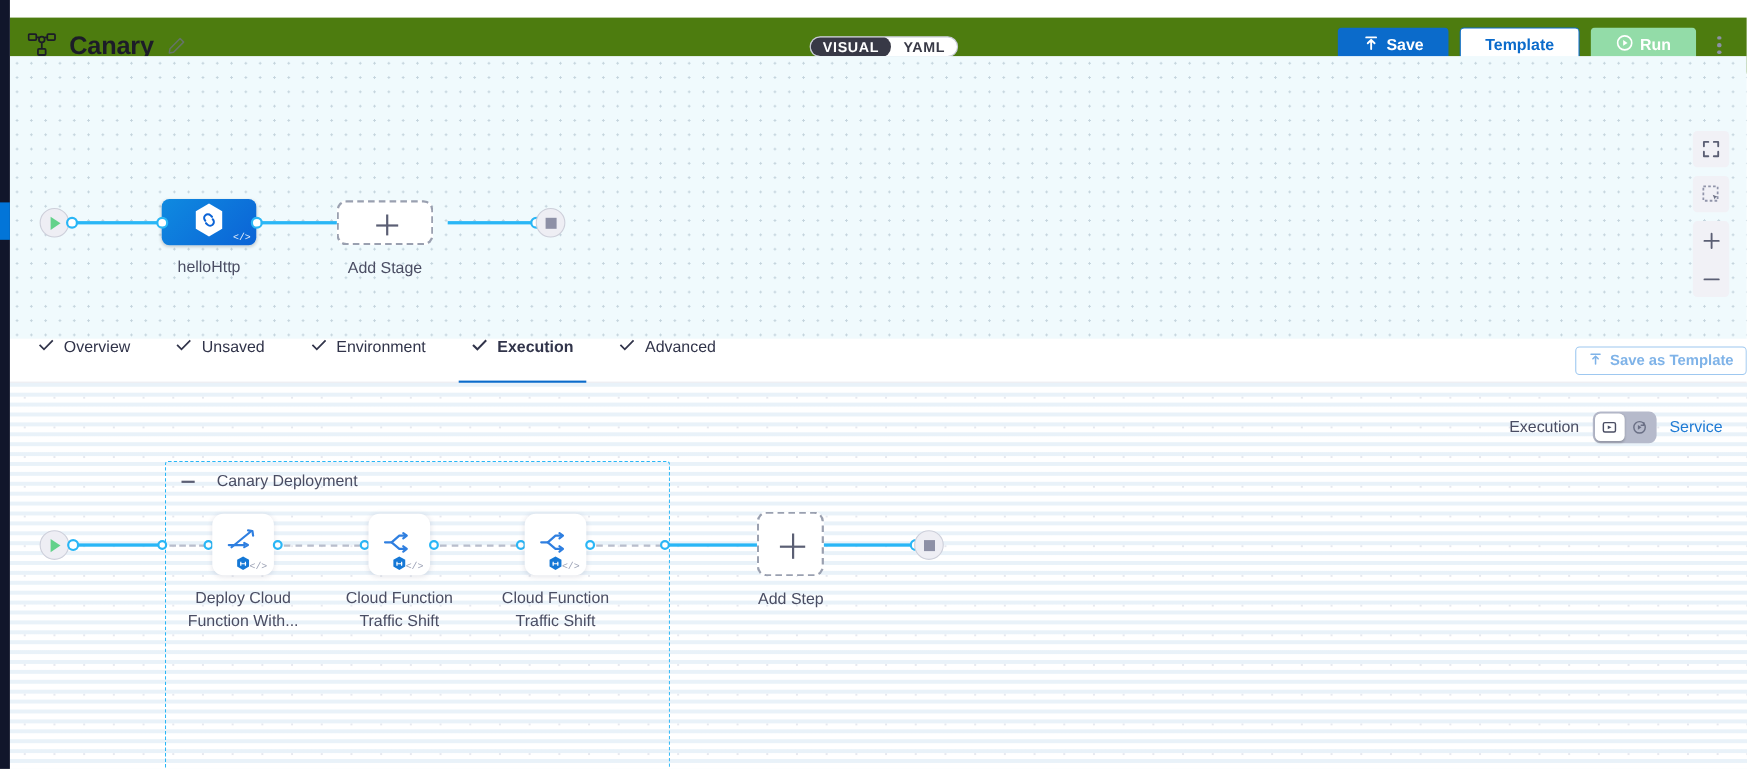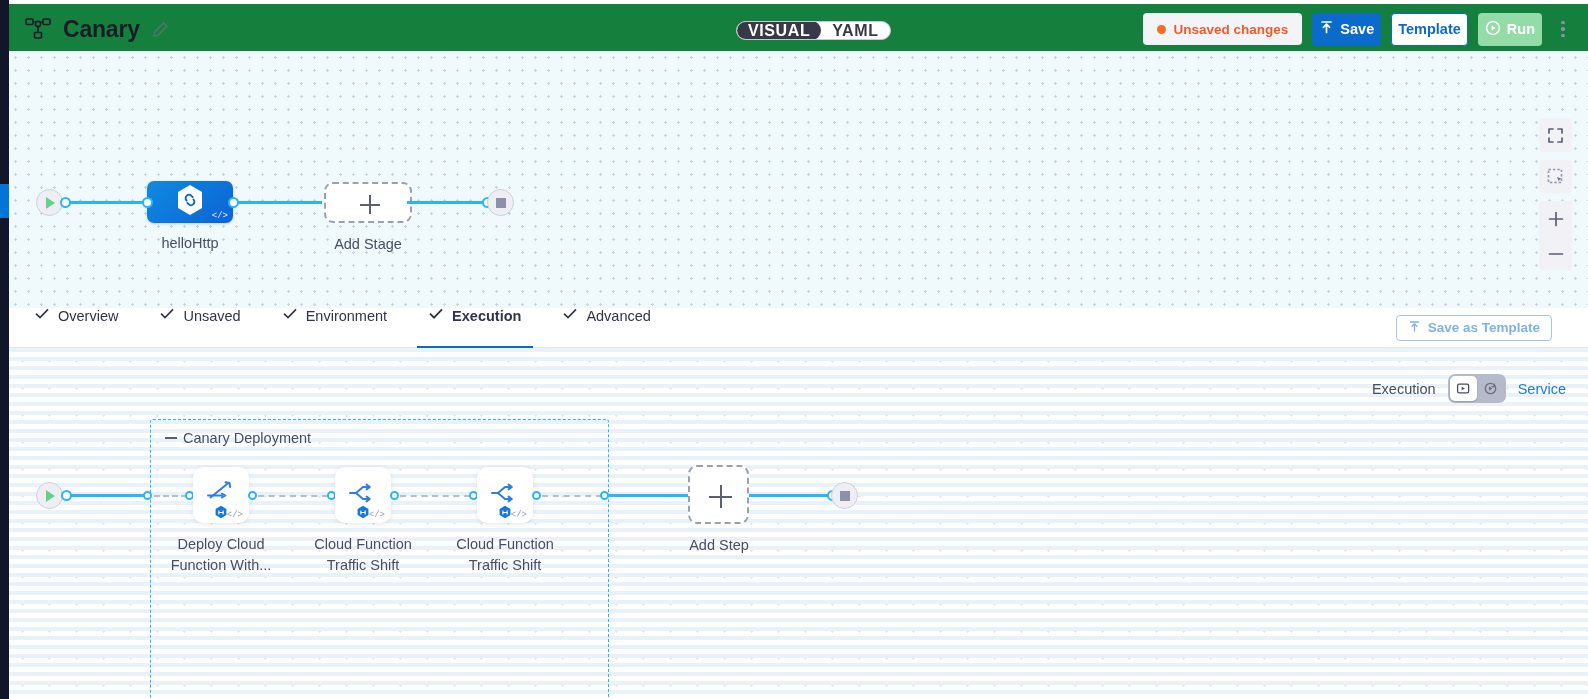--- a/index.html
+++ b/index.html
@@ -16,57 +16,57 @@
     position: absolute; left: 0; top: 0; width: 9px; height: 699px;
     background: #11162b; z-index: 60;
   }
   .left-rail-accent {
     position: absolute; left: 0; top: 184px; width: 9px; height: 34px;
     background: #0275d8;
   }
 
   
   .header {
-    position: absolute; left: 9px; top: 4px; right: 0; height: 51px;
-    background: #15803d; border-bottom: 1px solid #e6e8ee;
+    position: absolute; left: 9px; top: 16px; right: 0; height: 51px;
+    background: #4d7c0f; border-bottom: 1px solid #e6e8ee;
     display: flex; align-items: center; padding: 0 14px 0 16px;
   }
   .hdr-left { display: flex; align-items: center; gap: 12px; }
   .pipeline-glyph { width: 26px; height: 22px; display: block; }
   .pipeline-title {
     font-size: 23px; font-weight: bold; color: #1c1c28; letter-spacing: -0.2px;
   }
   .edit-pencil { width: 17px; height: 17px; display: block; opacity: .75; }
 
   .seg-toggle {
     position: absolute; left: 727px; top: 17px;
     display: flex; align-items: center;
     border: 1px solid #c7cad6; border-radius: 11px; height: 19px;
     background: #fff; overflow: hidden;
   }
   .seg {
-    font-size: 16px; font-weight: bold; letter-spacing: .6px;
+    font-size: 13px; font-weight: bold; letter-spacing: .6px;
     padding: 0 11px; height: 19px; line-height: 19px;
     color: #383946; border-radius: 11px;
   }
   .seg.active { background: #383946; color: #fff; }
 
   .hdr-right {
     margin-left: auto; display: flex; align-items: center; gap: 10px;
   }
   .unsaved {
     display: flex; align-items: center; gap: 8px;
     background: #f3f4f8; border-radius: 4px;
     height: 32px; padding: 0 14px;
     font-size: 13.5px; font-weight: bold; color: #f15a29;
   }
   .dot-orange { width: 9px; height: 9px; border-radius: 50%; background: #f76d1f; }
   .btn {
     height: 33px; display: flex; align-items: center; gap: 6px;
-    padding: 0 6px; border-radius: 4px; font-size: 14.5px; font-weight: bold;
+    padding: 0 22px; border-radius: 4px; font-size: 14.5px; font-weight: bold;
     cursor: pointer; border: 1px solid transparent; white-space: nowrap;
   }
   .btn-save { background: #0b6bcb; color: #fff; }
   .btn-discard { background: #fff; color: #0b6bcb; border-color: #0b6bcb; }
   .btn-run { background: #93dca8; color: #fff; }
   .kebab {
     width: 22px; height: 32px; display: flex; flex-direction: column;
     align-items: center; justify-content: center; gap: 3px; cursor: pointer;
   }
   .kebab i { width: 3.5px; height: 3.5px; border-radius: 50%; background: #8d91a6; display: block; }
@@ -172,21 +172,21 @@
     position: absolute; left: 50%; transform: translateX(-50%);
     bottom: 3px; width: 15px; height: 15px;
   }
 
   
   .group-box {
     position: absolute; border: 1.4px dashed #29b6f6; border-radius: 3px;
   }
   .group-title {
     position: absolute; left: 14px; top: 10px;
-    display: flex; align-items: center; gap: 6px;
+    display: flex; align-items: center; gap: 20px;
     font-size: 14.5px; color: #4a4d63;
   }
   .group-dash { width: 12px; height: 2px; background: #5b5f74; display: block; }
 
   
   .tabbar {
     position: absolute; left: 9px; top: 308px; right: 0; height: 40px;
     background: #fff; border-bottom: 1px solid #e6e8ee;
     display: flex; align-items: center; padding-left: 26px;
   }
@@ -195,21 +195,21 @@
     height: 40px; margin-right: 42px; font-size: 14.5px; color: #31344a;
     cursor: pointer; position: relative;
   }
   .tab.active { font-weight: bold; }
   .tab.active::after {
     content: ""; position: absolute; left: -12px; right: -12px; bottom: -1px;
     height: 3px; background: #0b6bcb;
   }
   .check { width: 14px; height: 11px; display: block; }
   .save-template {
-    margin-left: auto; margin-right: 36px;
+    margin-left: auto; 
     display: flex; align-items: center; gap: 7px;
     border: 1px solid #9ec8f0; border-radius: 4px;
     height: 26px; padding: 0 11px;
     font-size: 13.5px; font-weight: bold; color: #7fb3e8; cursor: pointer;
     background: #fff;
   }
 
   
   .exec-bar {
     position: absolute; right: 22px; top: 374px;
@@ -256,24 +256,20 @@
         </svg>
       </span>
     </div>
 
     <div class="seg-toggle">
       <span class="seg active">VISUAL</span>
       <span class="seg">YAML</span>
     </div>
 
     <div class="hdr-right">
-      <div class="unsaved">
-        <span class="dot-orange"></span>
-        <span>Unsaved changes</span>
-      </div>
       <div class="btn btn-save">
         <span>
           <svg width="15" height="15" viewBox="0 0 15 15">
             <path d="M3 2h9M7.5 12.5V4.6M7.5 4.2L4.4 7.3M7.5 4.2l3.1 3.1" fill="none" stroke="#fff" stroke-width="1.7" stroke-linecap="round"></path>
           </svg>
         </span>
         <span>Save</span>
       </div>
       <div class="btn btn-discard">
         <span>Template</span>
@@ -322,21 +318,21 @@
       </div>
       <div class="node-wrap" style="left:133px; top:146px;">
           <div class="port"></div>
         </div>
       <div class="node-wrap" style="left:219px; top:146px;">
           <div class="port"></div>
         </div>
 
       <div class="edge" style="position:absolute; left:228px; top:150px; width:85px;"></div>
 
-      <div class="node-wrap" style="left:315px; top:131px;border-radius:19px;">
+      <div class="node-wrap" style="left:297px; top:131px;border-radius:19px;">
         <div class="add-node" style="width:88px; height:41px; position:relative;">
           <span class="plus-v" style="left:43px; top:11px; width:2px; height:19px;"></span>
           <span class="plus-h" style="left:34px; top:19.5px; width:20px; height:2px;"></span>
         </div>
         <div class="node-label" style="left:-6px; top:52px; width:100px;">Add Stage</div>
       </div>
 
       <div class="edge" style="position:absolute; left:398px; top:150px; width:80px;"></div>
       <div class="node-wrap" style="left:473px; top:146px;">
           <div class="port"></div>

